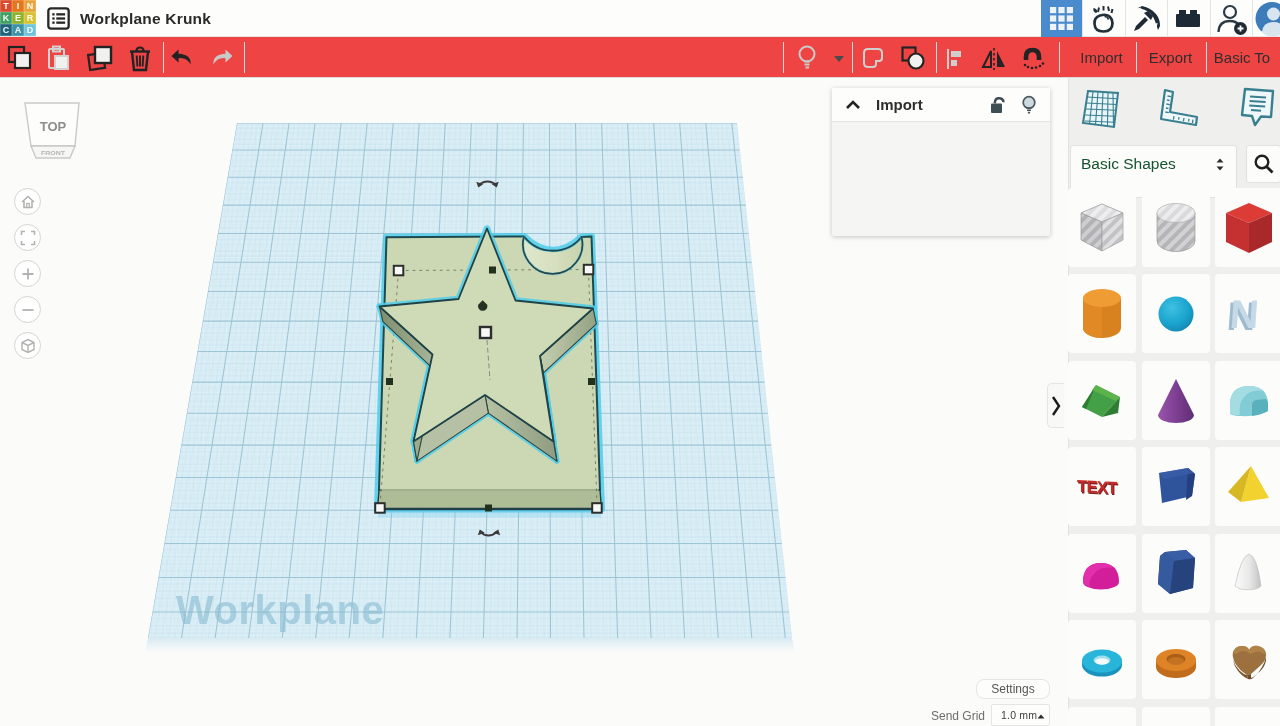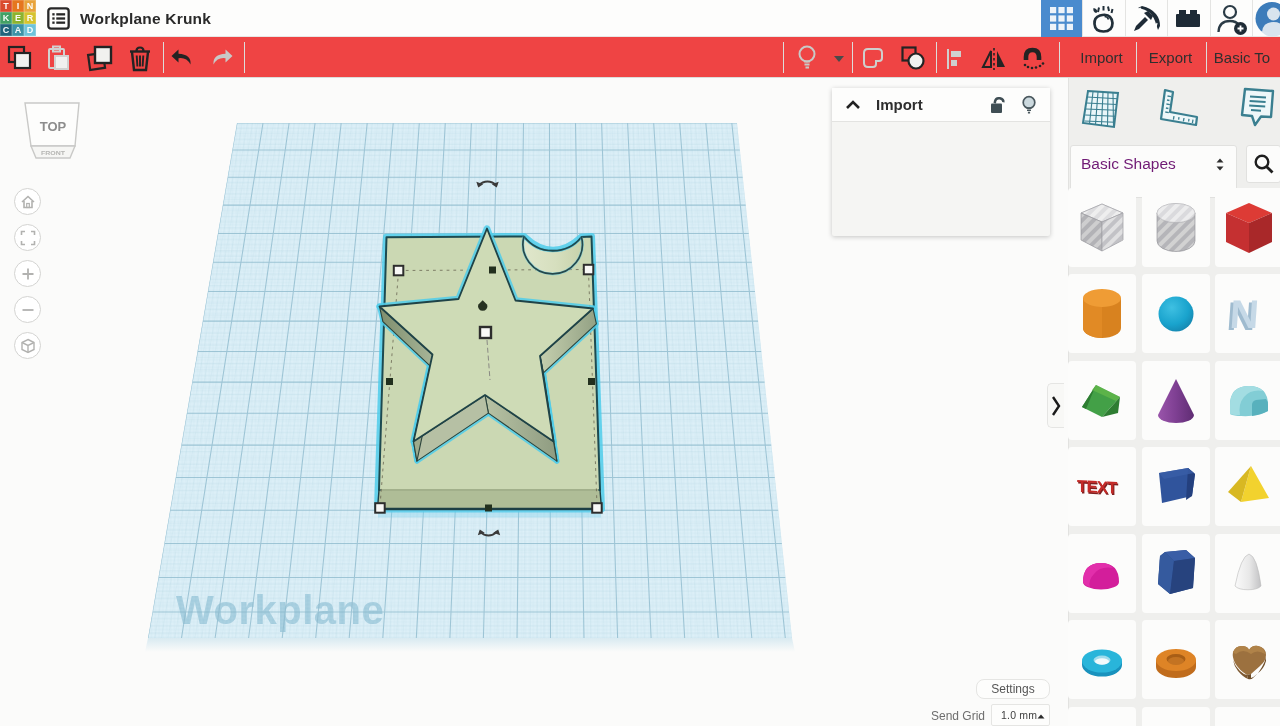--- a/index.html
+++ b/index.html
@@ -12,21 +12,21 @@
 .bluebtn{position:absolute;left:1041px;top:0;width:41px;height:37px;background:#4a8bce;display:flex;align-items:center;justify-content:center}
 #toolbar{position:absolute;left:0;top:37px;width:1280px;height:41px;background:#ef4444;border-bottom:1px solid #dcdcda}
 .tsep{position:absolute;top:5px;width:1px;height:31px;background:#dddddb}
 .tbtn{position:absolute;top:0;height:41px;line-height:41px;text-align:center;font-size:15px;color:#2f2f2f}
 .cbtn{position:absolute;left:14px;width:27px;height:27px;border-radius:50%;border:1.4px solid #d4d4d2;background:rgba(255,255,255,0.85);display:flex;align-items:center;justify-content:center}
 #shapepanel{position:absolute;left:832px;top:88px;width:218px;height:148px;background:#f5f5f3;box-shadow:0 1px 5px rgba(0,0,0,0.22);border-radius:2px}
 #sp-head{position:absolute;left:0;top:0;width:218px;height:34px;background:#fdfdfc;border-bottom:1px solid #e3e3e1}
 #sp-title{position:absolute;left:44px;top:0;height:34px;line-height:34px;font-size:15px;font-weight:bold;color:#2e2e2e}
 #sp-body{position:absolute;left:0;top:34px}
 #sidebar{position:absolute;left:1068px;top:78px;width:212px;height:648px;background:#efefed;border-left:1px solid #e2e2e0}
-#dropdown{position:absolute;left:1px;top:67px;width:167px;height:53px;background:#fcfcfb;border:1px solid #e1e1df;border-radius:3px;font-size:15.5px;color:#701a75;line-height:36px;padding-left:10px}
+#dropdown{position:absolute;left:1px;top:67px;width:167px;height:53px;background:#fcfcfb;border:1px solid #e1e1df;border-radius:3px;font-size:15.5px;color:#14532d;line-height:36px;padding-left:10px}
 #searchbox{position:absolute;left:177px;top:67px;width:35px;height:38px;background:#fcfcfb;border:1px solid #e1e1df;border-radius:3px;display:flex;align-items:center;justify-content:center}
 .cell{position:absolute;width:68px;height:79px;background:#fcfcfb;border-radius:4px;display:flex;align-items:center;justify-content:center}
 #collapsetab{position:absolute;left:1047px;top:383px;width:17px;height:45px;background:#f8f8f6;border:1px solid #e5e5e3;border-right:none;border-radius:5px 0 0 5px;display:flex;align-items:center;justify-content:center}
 #settingsbtn{position:absolute;left:976px;top:679px;width:74px;height:20px;background:#fdfdfc;border:1px solid #e5e5e3;border-radius:8px;font-size:12px;color:#555;text-align:center;line-height:18px}
 #snaplabel{position:absolute;left:930px;top:709px;width:55px;font-size:12px;color:#6e6e6e;text-align:right}
 #snapbox{position:absolute;left:991px;top:704px;width:59px;height:22px;background:#fdfdfc;border:1px solid #e5e5e3;border-radius:2px;font-size:10.5px;color:#3f3f3f;padding-left:9px;line-height:20px;letter-spacing:0.2px}
 </style></head>
 <body>
 <div id="stage">
 <svg id="canvas" width="1280" height="726" viewBox="0 0 1280 726">

